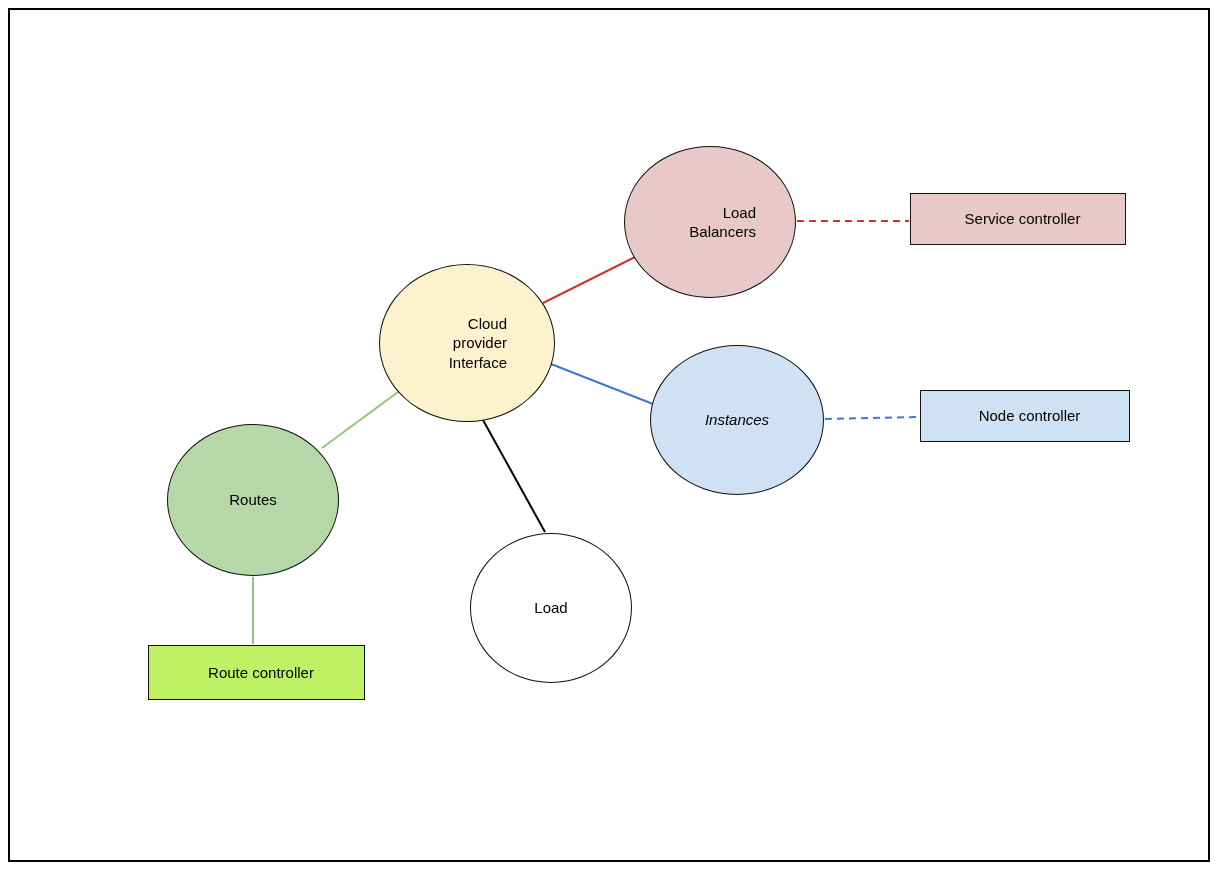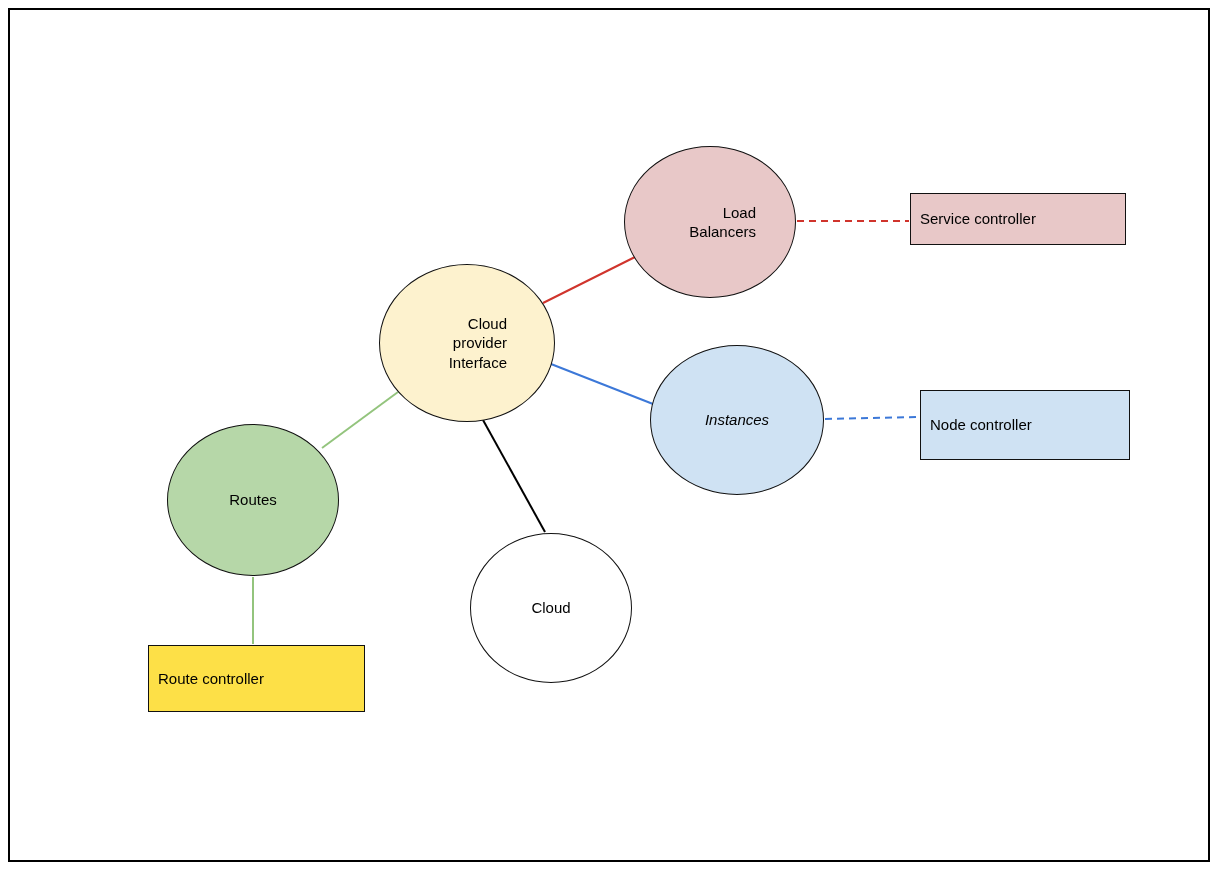--- a/index.html
+++ b/index.html
@@ -37,36 +37,36 @@
     align-items: center;
     justify-content: center;
     font-size: 15px;
     line-height: 1.3;
   }
   .circle {
     border-radius: 50%;
     text-align: right;
   }
   .rect {
-    justify-content: flex-start;
+    justify-content: center;
     padding-left: 9px;
   }
   .node-label {
     display: inline-block;
   }
 
   
   .n-cloud  { left: 379px; top: 264px; width: 176px; height: 158px; background: #fdf2ce; }
   .n-lb     { left: 624px; top: 146px; width: 172px; height: 152px; background: #e8c8c8; }
   .n-inst   { left: 650px; top: 345px; width: 174px; height: 150px; background: #cfe2f3; font-style: italic; }
   .n-routes { left: 167px; top: 424px; width: 172px; height: 152px; background: #b6d7a8; }
   .n-zones  { left: 470px; top: 533px; width: 162px; height: 150px; background: #ffffff; }
   .n-svc    { left: 910px; top: 193px; width: 216px; height: 52px;  background: #e8c8c8; }
-  .n-nodec  { left: 920px; top: 390px; width: 210px; height: 70px;  background: #cfe2f3; }
-  .n-routec { left: 148px; top: 645px; width: 217px; height: 67px;  background: #fde047; }
+  .n-nodec  { left: 920px; top: 390px; width: 210px; height: 52px;  background: #cfe2f3; }
+  .n-routec { left: 148px; top: 645px; width: 217px; height: 55px;  background: #bef264; }
 
   
   .n-cloud .node-label { width: 80px; }
   .n-lb .node-label    { width: 92px; }
 </style>
 </head>
 <body>
 
 <div class="frame"></div>
 
@@ -97,21 +97,21 @@
 
 <div class="node circle n-inst">
   <span class="node-label">Instances</span>
 </div>
 
 <div class="node circle n-routes">
   <span class="node-label">Routes</span>
 </div>
 
 <div class="node circle n-zones">
-  <span class="node-label">Cloud</span>
+  <span class="node-label">Load</span>
 </div>
 
 <div class="node rect n-svc">
   <span class="node-label">Service controller</span>
 </div>
 
 <div class="node rect n-nodec">
   <span class="node-label">Node controller</span>
 </div>
 

